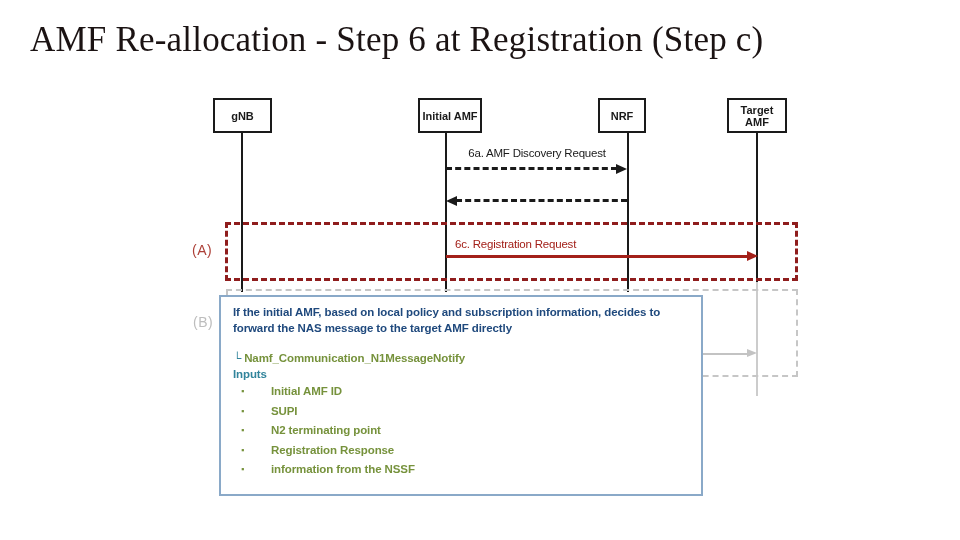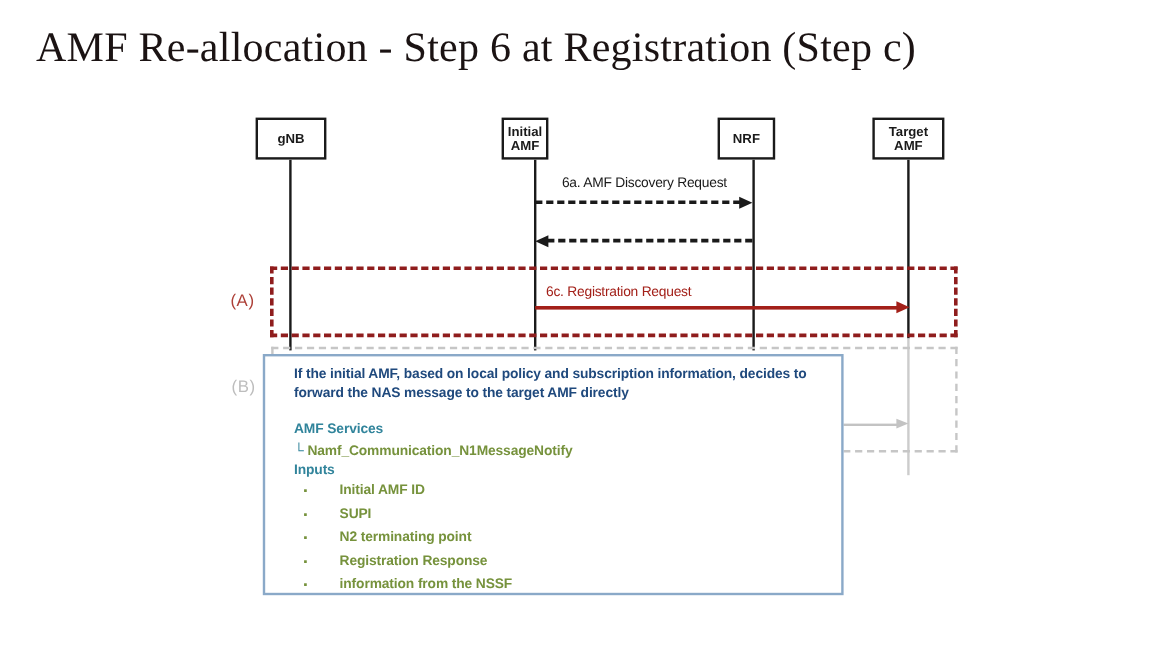--- a/index.html
+++ b/index.html
@@ -6,21 +6,21 @@
   .slide{position:relative;width:960px;height:540px;background:#ffffff;overflow:hidden;
          font-family:"Liberation Sans", sans-serif;}
   .title{position:absolute;left:30px;top:20px;width:900px;
          font-family:"Liberation Serif", serif;font-size:35px;color:#1b1313;letter-spacing:.2px;}
 
   
   .lbox{position:absolute;top:98px;height:35px;box-sizing:border-box;border:2.5px solid #1a1a1a;
         background:#fff;display:flex;align-items:center;justify-content:center;text-align:center;
         font-size:11px;font-weight:bold;line-height:12px;color:#1a1a1a;z-index:3;}
   .lbox.gnb{left:213px;width:59px;}
-  .lbox.iamf{left:418px;width:39px;}
+  .lbox.iamf{left:418px;width:64px;}
   .lbox.nrf{left:598px;width:48px;}
   .lbox.tamf{left:727px;width:60px;}
 
   .lifeline{position:absolute;width:2px;background:#1a1a1a;top:133px;z-index:1;}
   .ll-gnb{left:241px;height:159px;}
   .ll-iamf{left:445px;height:159px;}
   .ll-nrf{left:627px;height:159px;}
   .ll-tamf{left:756px;height:149px;}
   .ll-tamf-gray{position:absolute;left:756px;top:282px;height:114px;width:2px;background:#cccccc;z-index:1;}
 
@@ -44,21 +44,21 @@
   .region-a{position:absolute;left:225px;top:222px;width:573px;height:59px;box-sizing:border-box;
             border:3px dashed #8f1d1d;z-index:2;}
   .region-b{position:absolute;left:226px;top:289px;width:572px;height:88px;box-sizing:border-box;
             border:2px dashed #c6c6c6;z-index:1;}
   .reg-label{position:absolute;font-size:14px;letter-spacing:.5px;}
   .label-a{left:192px;top:242px;color:#ad4038;}
   .label-b{left:193px;top:314px;color:#bdbdbd;}
 
   
   .note{position:absolute;left:219px;top:295px;width:484px;height:201px;box-sizing:border-box;
-        background:#ffffff;border:2px solid #8aa9c8;z-index:5;padding:7px 10px 6px 24px;
+        background:#ffffff;border:2px solid #8aa9c8;z-index:5;padding:7px 10px 6px 12px;
         font-size:11.5px;font-weight:bold;line-height:16px;letter-spacing:-.1px;}
   .note .intro{color:#1f497d;margin:0 0 14px 0;}
   .note .teal{color:#31849b;}
   .note .olive{color:#76923c;}
   .note .svc-line{margin:2px 0 0 0;}
   .note ul{list-style:none;margin:1px 0 0 0;padding:0;}
   .note li{color:#76923c;margin:0 0 3.5px 0;display:flex;}
   .note li .bullet{width:30px;padding-left:8px;font-size:9px;}
   .note li .btext{flex:1;}
 </style>
@@ -102,21 +102,20 @@
   <div class="arr-6c"></div>
   <div class="head head-6c"></div>
 
   <div class="region-b"></div>
   <div class="reg-label label-b">(B)</div>
   <div class="arr-gray"></div>
   <div class="head head-gray"></div>
 
   <div class="note">
     <p class="intro">If the initial AMF, based on local policy and subscription information, decides to forward the NAS message to the target AMF directly</p>
-    <div class="teal">AMF Services</div>
     <div class="svc-line"><span class="teal">└ </span><span class="olive">Namf_Communication_N1MessageNotify</span></div>
     <div class="teal">Inputs</div>
     <ul>
       <li>
           <span class="bullet">▪</span>
           <span class="btext">Initial AMF ID</span>
         </li>
       <li>
           <span class="bullet">▪</span>
           <span class="btext">SUPI</span>

